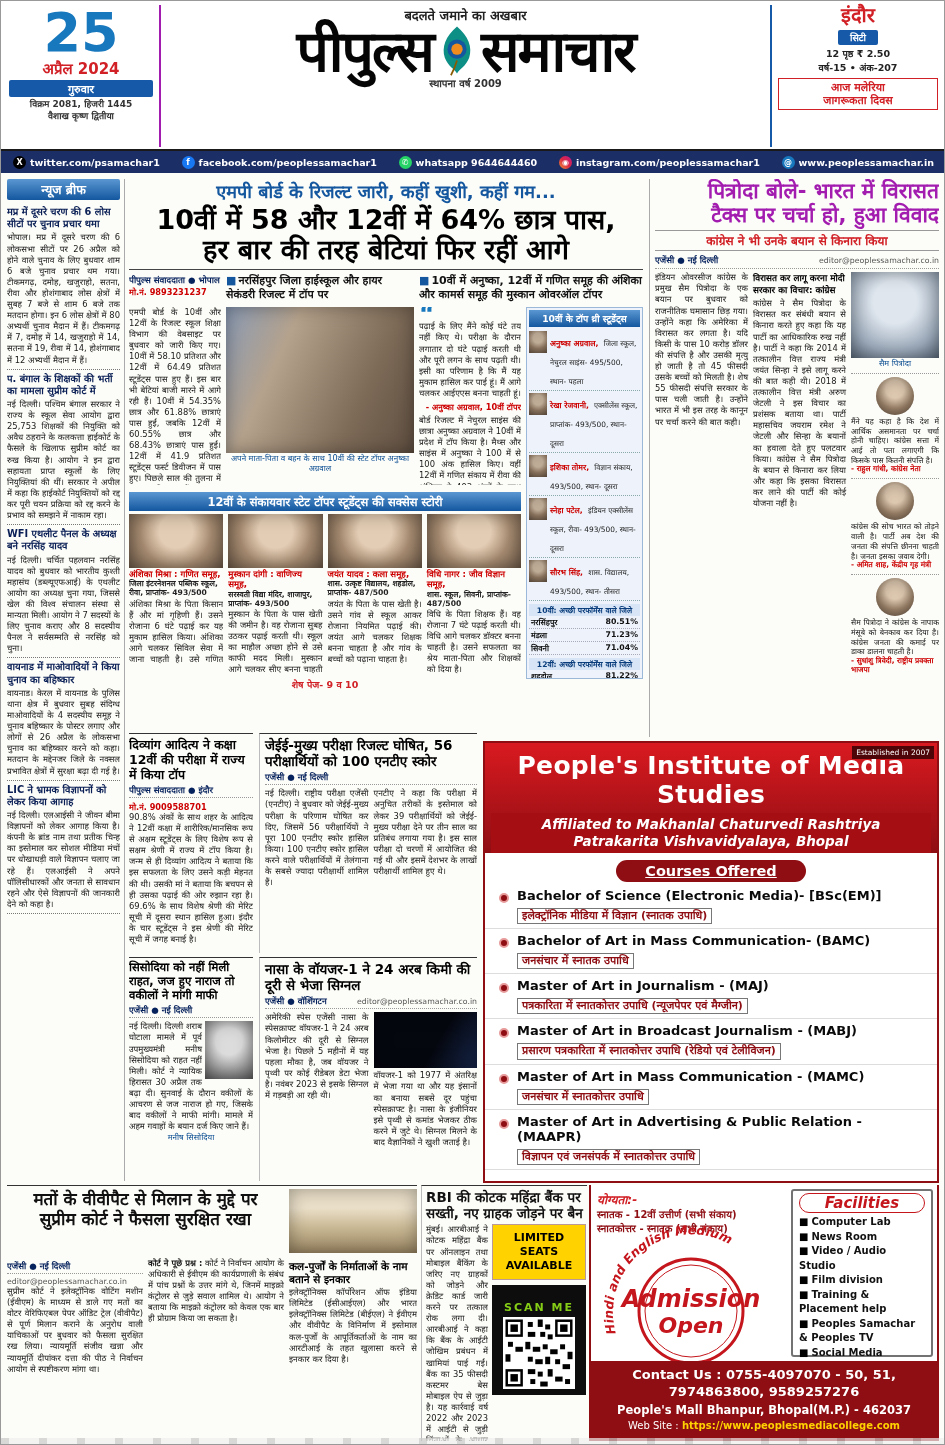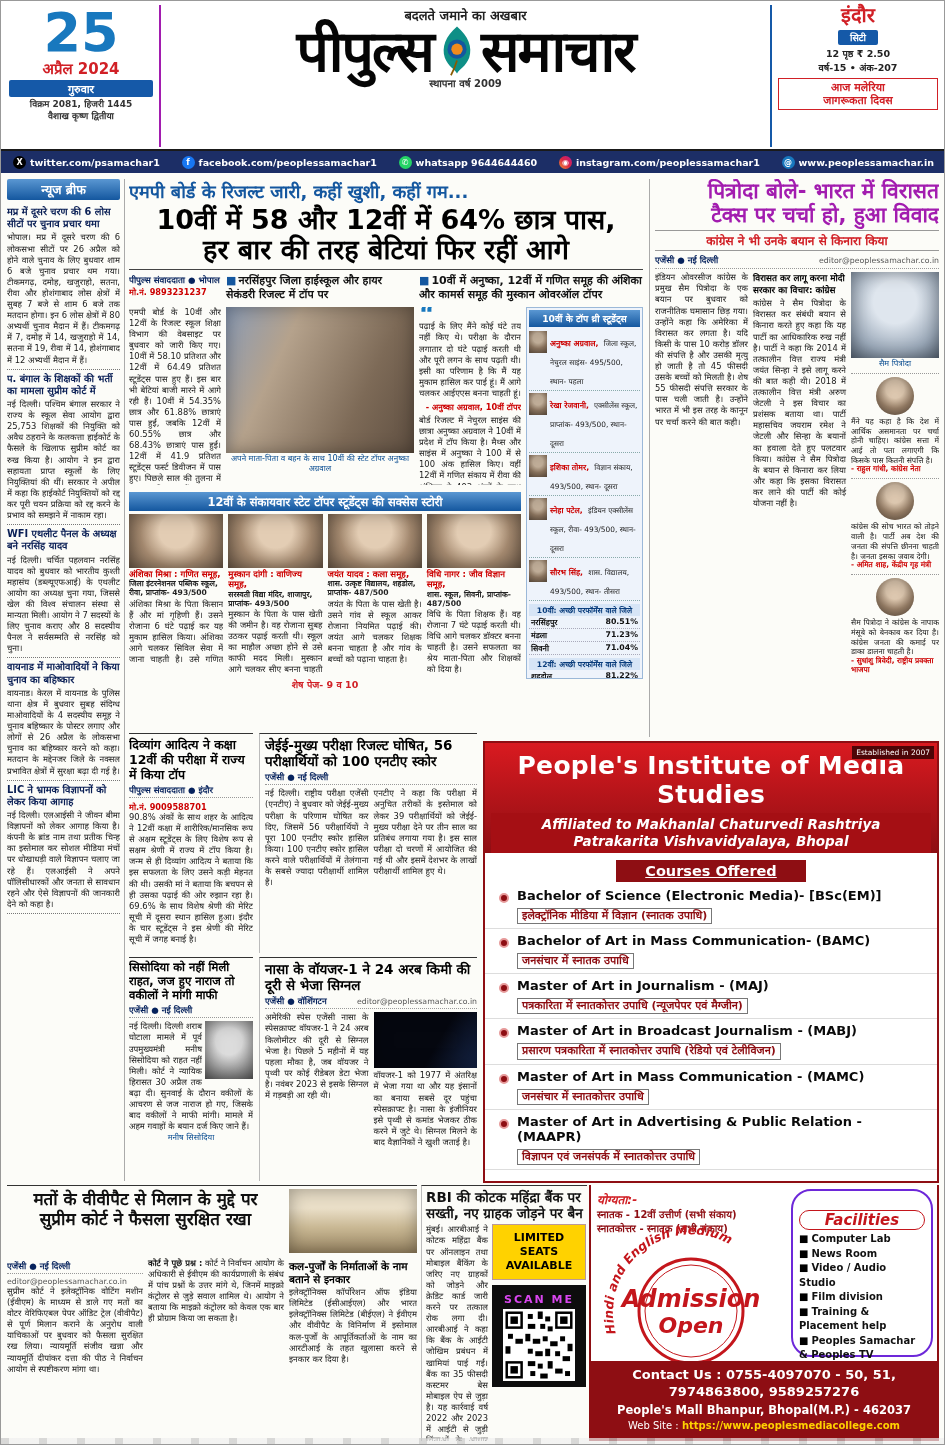--- a/index.html
+++ b/index.html
@@ -42,21 +42,21 @@
 .ph-court{background:linear-gradient(180deg,#eadfc8 30%,#c9b894 60%,#9a8663)}
 .ph-nasa{background:linear-gradient(120deg,#05070f 60%,#16264a)}
 .ph-sis{background:radial-gradient(circle at 50% 35%,#dcdcdc 0 30%,#939393 70%,#5c5c5c 100%)}
 
 .news-brief{position:absolute;left:6px;top:178px;width:118px;height:1002px;border-right:1px solid #aaa;padding-right:4px;overflow:hidden}
 .nb-header{background:linear-gradient(180deg,#5a97d2,#14579f);color:#fff;text-align:center;font-weight:bold;font-size:12.5px;padding:2px 0;margin-bottom:3px;border-radius:2px}
 .nb-item{border-bottom:1px dotted #777;padding:3px 0}
 .nb-item h3{font-size:9.8px;line-height:1.25;color:#0a1f55;margin-bottom:2px}
 
 .main-story{position:absolute;left:128px;top:178px;width:514px;height:550px;overflow:hidden}
-.ms-kicker{color:#14579f;font-weight:bold;font-size:18px;text-align:left}
+.ms-kicker{color:#14579f;font-weight:bold;font-size:18px;text-align:center}
 .ms-h1{font-size:27px;font-weight:bold;text-align:center;line-height:1.12;color:#000;border-bottom:1px solid #444;padding-bottom:4px;margin-top:2px}
 .ms-grid{display:grid;grid-template-columns:92px 188px 102px 1fr;gap:5px;margin-top:4px;grid-template-areas:"byl b1 b2 b2" "colA photo colB tops" "succ succ succ tops"}
 .ms-byl{grid-area:byl}.ms-b1{grid-area:b1}.ms-b2{grid-area:b2}
 .ms-colA{grid-area:colA;height:178px;overflow:hidden}
 .ms-photo{grid-area:photo}
 .ms-colB{grid-area:colB;height:178px;overflow:hidden}
 .ms-tops{grid-area:tops}
 .ms-succ{grid-area:succ}
 .bullet{font-size:11px;font-weight:bold;line-height:1.25;color:#111}
 .bullet .sq{color:#14579f;margin-right:2px}
@@ -110,39 +110,39 @@
 .vv-grid{display:grid;grid-template-columns:136px 136px 1fr;gap:5px}
 .vv-h{grid-column:1/3;font-size:17px;font-weight:bold;line-height:1.18;text-align:center}
 .vv-court{width:100%;height:64px}
 .vv-sub h3{font-size:10.5px;line-height:1.2;color:#000;margin:2px 0}
 .rbi{position:absolute;left:420px;top:1184px;width:166px;height:256px;border-top:1.5px solid #333;border-left:1px solid #bbb;padding:3px 0 0 4px;overflow:hidden}
 .rbi h2{font-size:13.5px;font-weight:bold;line-height:1.2}
 .rbi-row{display:flex;gap:4px;margin-top:3px}
 .rbi-body{width:62px;flex:none}
 .intrusion{width:94px;flex:none}
 .limited-box{background:#ffd200;color:#000;font-weight:bold;text-align:center;font-size:11px;line-height:1.25;padding:6px 2px;border:1px solid #b99}
-.scan-box{background:#0d0d0d;color:#d946ef;text-align:center;margin-top:5px;padding:8px 4px 6px}
+.scan-box{background:#0d0d0d;color:#84cc16;text-align:center;margin-top:5px;padding:16px 4px 6px}
 .scan-label{font-size:11px;font-weight:bold;letter-spacing:2px;margin-bottom:3px}
 .qr{background:#fff;display:block;margin:0 auto}
 
 .ad-top{position:absolute;left:482px;top:740px;width:456px;height:442px;background:#fff;border:2px solid #8e0e13;overflow:hidden}
 .ad-head{background:linear-gradient(180deg,#d91a20,#8e0e13);color:#fff;text-align:center;padding:8px 6px 0;position:relative}
 .ad-est{position:absolute;right:3px;top:3px;background:#4d0507;font-size:7.5px;padding:2px 4px;line-height:1.25;text-align:center}
 .ad-title{font-size:25px;font-weight:bold;letter-spacing:.3px}
 .ad-affil{font-size:13.5px;font-style:italic;font-weight:bold;margin-top:4px;background:#a50f14;padding:3px 26px;line-height:1.25}
-.ad-ch{background:#8e0e13;color:#fff;font-weight:bold;font-size:14.5px;text-decoration:underline;width:190px;margin:7px auto 2px;text-align:center;padding:3px 0;border-radius:0}
+.ad-ch{background:#8e0e13;color:#fff;font-weight:bold;font-size:14.5px;text-decoration:underline;width:190px;margin:7px auto 2px;text-align:center;padding:3px 0;border-radius:11px}
 .course{display:flex;gap:8px;padding:5px 14px 4px;border-bottom:1px solid #ddd;align-items:flex-start}
 .c-dot{width:10px;height:10px;border-radius:50%;background:#8e0e13;border:2px solid #e69a9a;margin-top:4px;flex:none}
 .c-en{font-size:13px;font-weight:bold;color:#0a0a0a;line-height:1.15}
 .c-hi{font-size:11px;font-weight:bold;color:#8e0e13;border:1px solid #777;display:inline-block;padding:0 4px;margin-top:2px;line-height:1.3}
 .ad-bottom{position:absolute;left:588px;top:1184px;width:350px;height:256px;background:#fff;border:2px solid #8e0e13;border-top:none;overflow:hidden}
 .elig{position:absolute;left:6px;top:4px;width:190px}
 .elig-label{color:#d12026;font-weight:bold;font-style:italic;font-size:12px}
 .elig-line{color:#8e0e13;font-weight:bold;font-size:10px;line-height:1.35}
-.facil{position:absolute;right:4px;top:4px;width:142px;height:168px;border:2px solid #6d28d9;border-radius:20px;padding:19px 6px;background:#fff}
+.facil{position:absolute;right:4px;top:4px;width:142px;height:168px;border:2px solid #737373;border-radius:3px;padding:2px 6px;background:#fff}
 .facil-h{color:#c4161c;font-weight:bold;font-style:italic;font-size:15px;text-align:center;border:1px solid #c4161c;border-radius:12px;margin-bottom:2px}
 .facil-item{font-size:10px;font-weight:bold;color:#111;line-height:1.45}
 .facil-item .sq{color:#000;margin-right:3px}
 .adm-svg{position:absolute;left:2px;top:34px}
 .arcT{font-size:12.5px;font-style:italic;font-weight:bold;fill:#c4161c}
 .admT1{font-size:24px;font-weight:bold;fill:#c4161c;text-anchor:middle;font-style:italic}
 .admT2{font-size:22px;font-weight:bold;fill:#c4161c;text-anchor:middle;font-style:italic}
 .contact{position:absolute;left:0;right:0;bottom:0;height:78px;background:#8e0e13;color:#fff;text-align:center;padding-top:6px}
 .ct1{font-size:13px;font-weight:bold;line-height:1.3}
 .ct2{font-size:11.5px;font-weight:bold;margin-top:2px}

